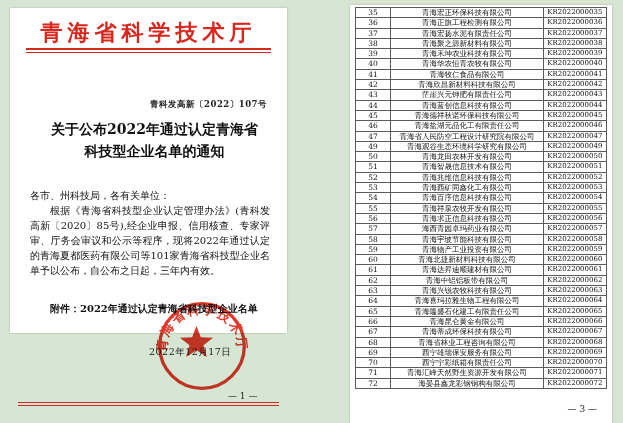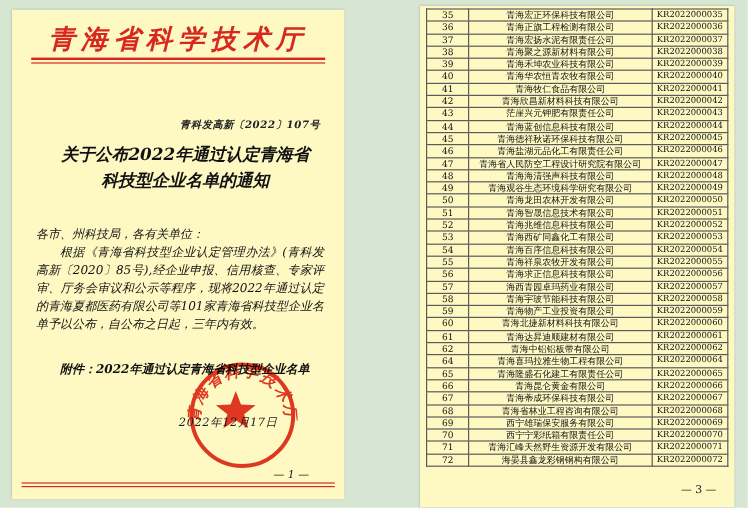--- a/index.html
+++ b/index.html
@@ -5,25 +5,25 @@
   * { margin:0; padding:0; box-sizing:border-box; }
   html,body { width:623px; height:423px; }
   body {
     position:relative;
     background:#d7e6d3;
     font-family:"DejaVu Serif","Liberation Serif",serif;
     overflow:hidden;
   }
   .page {
     position:absolute;
-    background:#fef9c3;
+    background:#ffffff;
     box-shadow:0 0 2px rgba(0,0,0,.25);
   }
   
-  #left-page { left:10px; top:8px; width:277px; height:408px;font-style:italic; }
+  #left-page { left:10px; top:8px; width:277px; height:325px; }
   .agency {
     position:absolute; top:10px; left:0; right:0;
     text-align:center;
     font-size:22px; font-weight:bold;
     color:#d6281e; letter-spacing:5px;
     white-space:nowrap;
   }
   .headline-rule {
     position:absolute; top:40px; left:16px; right:16px;
     height:5px;
@@ -190,25 +190,20 @@
           <td class="col-num">46</td>
           <td class="col-name">青海盐湖元品化工有限责任公司</td>
           <td class="col-code">KR2022000046</td>
         </tr>
         <tr>
           <td class="col-num">47</td>
           <td class="col-name">青海省人民防空工程设计研究院有限公司</td>
           <td class="col-code">KR2022000047</td>
         </tr>
         <tr>
-          <td class="col-num">48</td>
-          <td class="col-name">青海海清强声科技有限公司</td>
-          <td class="col-code">KR2022000048</td>
-        </tr>
-        <tr>
           <td class="col-num">49</td>
           <td class="col-name">青海观谷生态环境科学研究有限公司</td>
           <td class="col-code">KR2022000049</td>
         </tr>
         <tr>
           <td class="col-num">50</td>
           <td class="col-name">青海龙田农林开发有限公司</td>
           <td class="col-code">KR2022000050</td>
         </tr>
         <tr>
@@ -263,20 +258,25 @@
         </tr>
         <tr>
           <td class="col-num">61</td>
           <td class="col-name">青海达昇迪顺建材有限公司</td>
           <td class="col-code">KR2022000061</td>
         </tr>
         <tr>
           <td class="col-num">62</td>
           <td class="col-name">青海中铝铝板带有限公司</td>
           <td class="col-code">KR2022000062</td>
+        </tr>
+        <tr>
+          <td class="col-num">63</td>
+          <td class="col-name">青海兴锐农牧科技有限公司</td>
+          <td class="col-code">KR2022000063</td>
         </tr>
         <tr>
           <td class="col-num">64</td>
           <td class="col-name">青海喜玛拉雅生物工程有限公司</td>
           <td class="col-code">KR2022000064</td>
         </tr>
         <tr>
           <td class="col-num">65</td>
           <td class="col-name">青海隆盛石化建工有限责任公司</td>
           <td class="col-code">KR2022000065</td>

